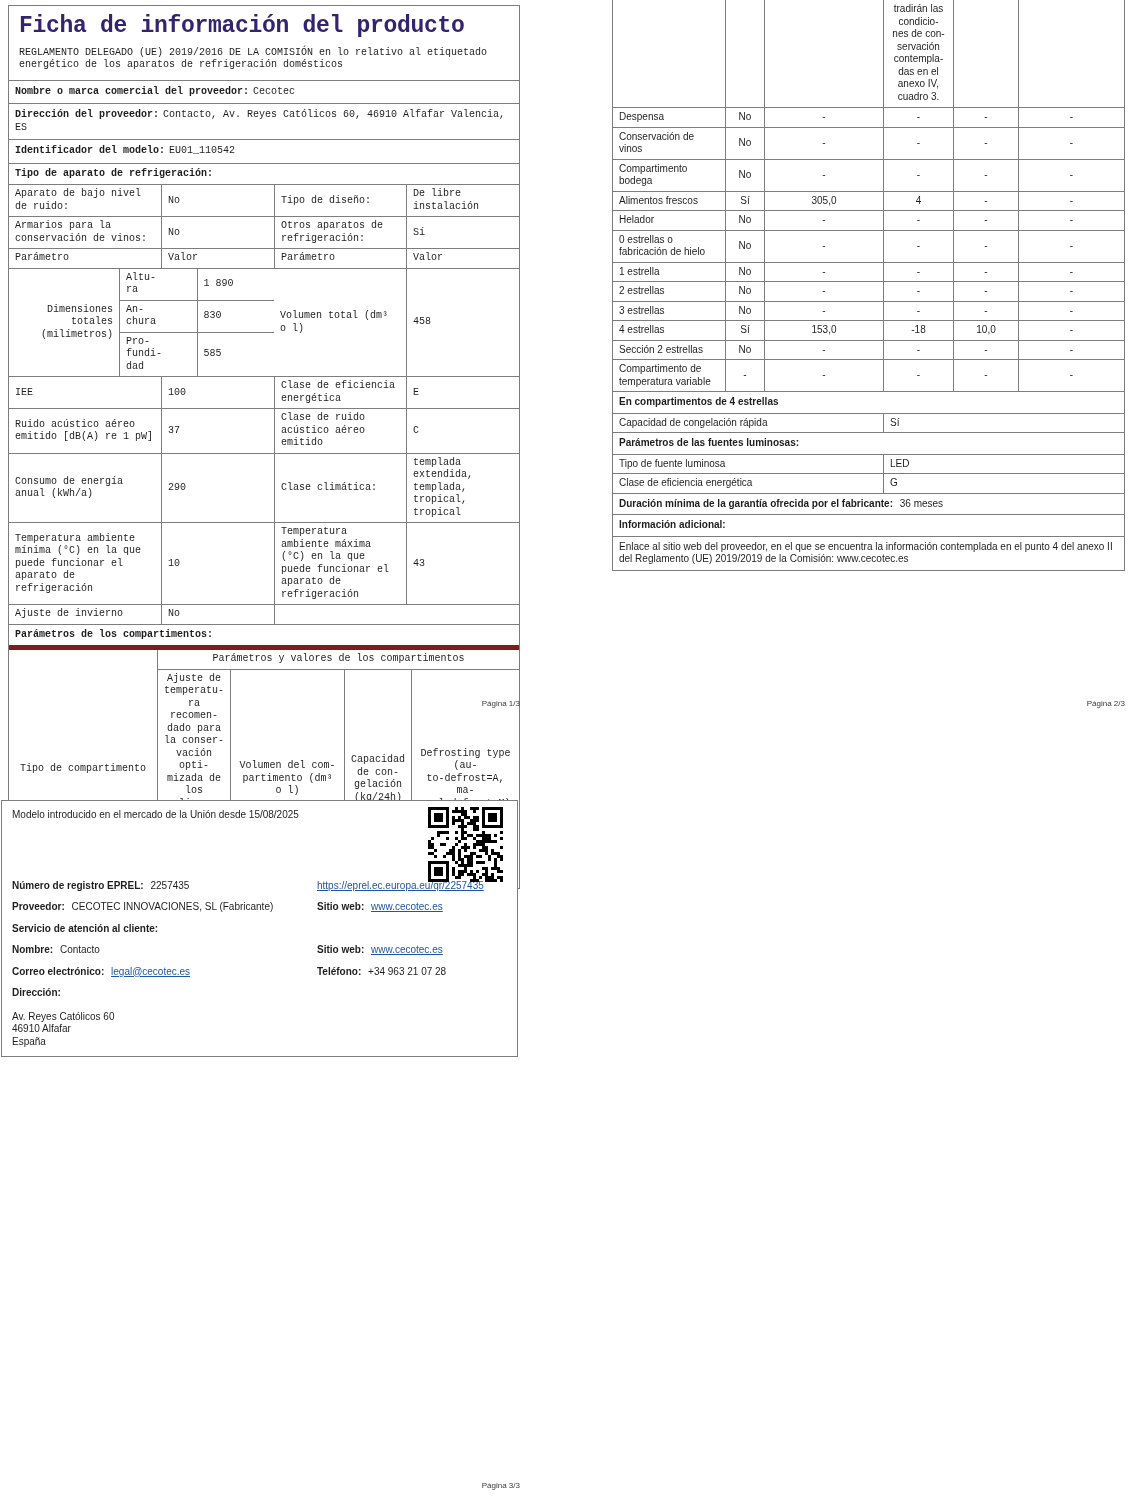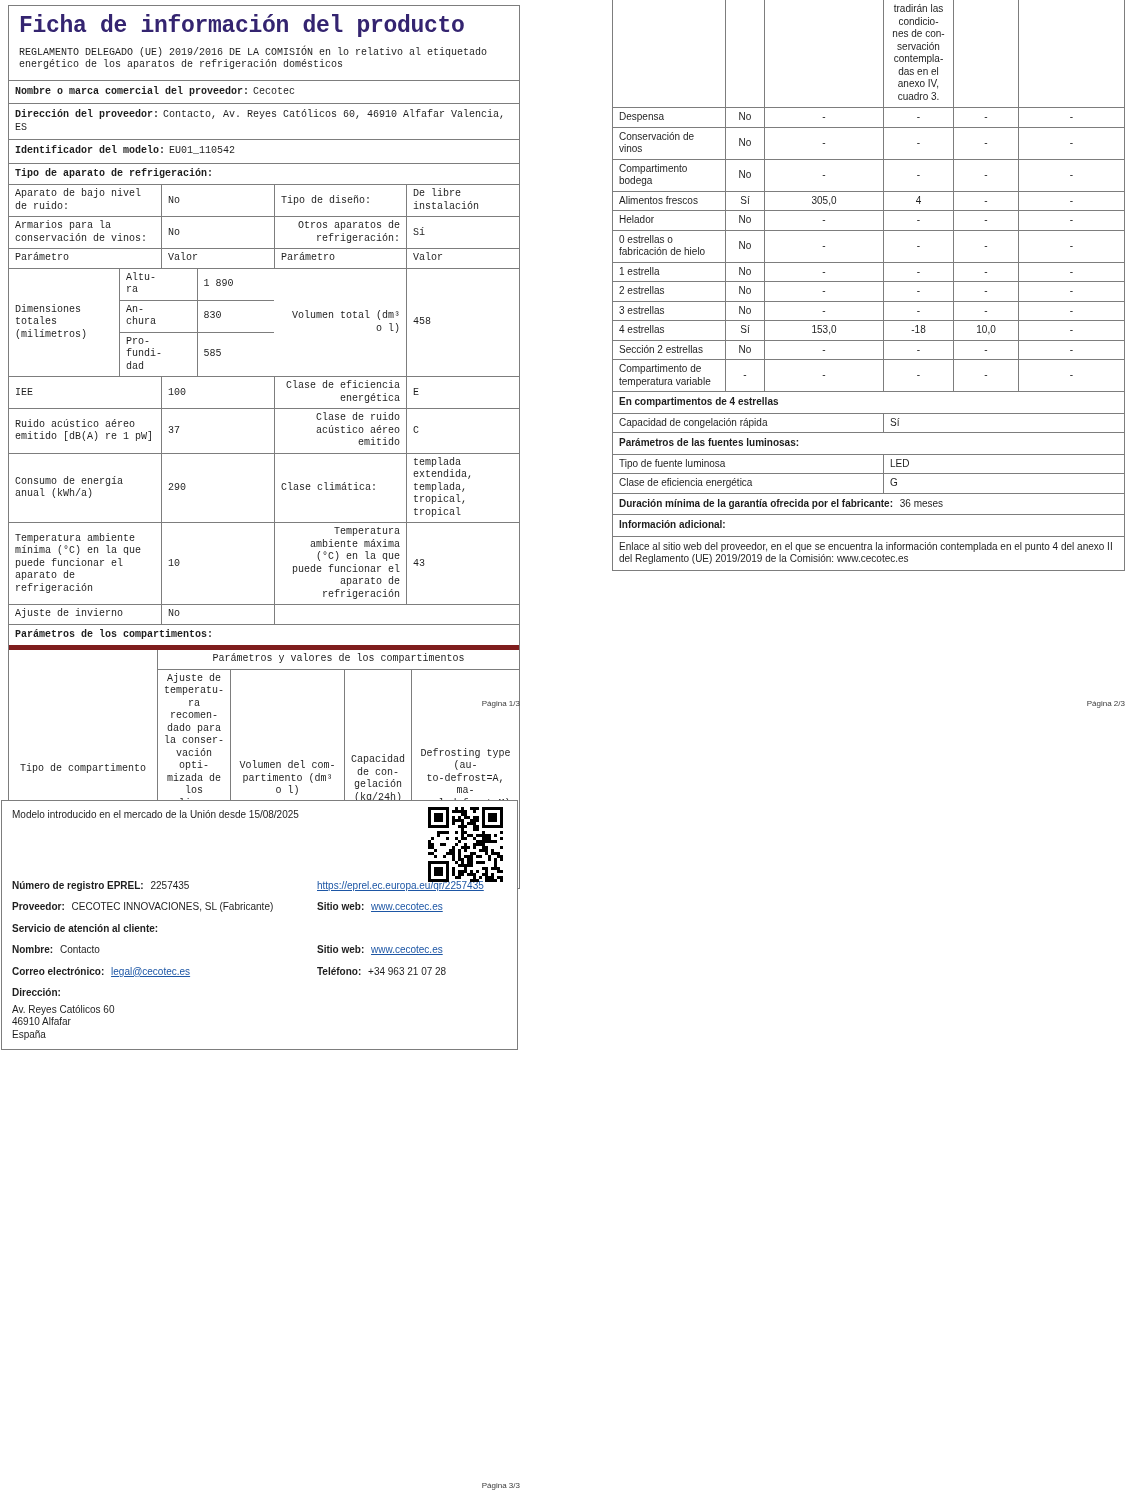--- a/index.html
+++ b/index.html
@@ -27,25 +27,25 @@
   .sec { font-weight:bold; padding:4px 6px; }
   .lblv .v { margin-left:4px; }
 
   
   .titleblock { padding:6px 10px 8px 10px; border-bottom:1px solid #7d7d7d; }
   .doc-title { color:#342470; font-size:23px; font-weight:bold; letter-spacing:-0.3px; }
   .doc-sub { margin-top:6px; font-size:10px; color:#1e1e1e; width:480px; }
   .inforow { padding:5px 6px; border-bottom:1px solid #7d7d7d; }
 
   
-  .w1 { flex:0 0 152px; } .w2 { flex:0 0 113px; } .w3 { flex:0 0 132px;text-align:right; } .w4 { flex:0 0 113px; }
+  .w1 { flex:0 0 152px; } .w2 { flex:0 0 113px; } .w3 { flex:0 0 132px; } .w4 { flex:0 0 113px; }
   .wrest { flex:1 1 auto; }
 
   
-  .dimleft { flex:0 0 110px; }
+  .dimleft { flex:0 0 110px;text-align:right; }
   .dimsub { flex:0 0 42px; }
   .dimval { flex:0 0 113px; }
   .dimstack { display:flex; flex-direction:column; flex:0 0 155px; }
   .dimstack .srow { display:flex; flex:1; border-bottom:1px solid #7d7d7d; }
   .dimstack .srow:last-child { border-bottom:none; }
   .dimstack .srow .c { flex:1; }
 
   
   .comp-right { flex:1; display:flex; flex-direction:column; border-left:1px solid #7d7d7d; }
   .comp-span { text-align:center; padding:3px 4px; border-bottom:1px solid #7d7d7d; }
@@ -65,21 +65,21 @@
   #f1 { left:8px; top:699px; width:512px; }
   #f2 { left:612px; top:699px; width:513px; }
   #f3 { left:8px; top:1481px; width:512px; }
 
   
   .qr { position:absolute; top:6px; right:14px; width:75px; height:75px; }
   .p3row { display:flex; margin-bottom:9px; }
   .p3left { width:305px; padding-right:8px; }
   .p3right { flex:1; }
   a.lnk { color:#1d56a5; text-decoration:underline; cursor:pointer; }
-  .addr { margin-top:4px; }
+  .addr { margin-top:11px; }
 </style>
 </head>
 <body>
 
 <div class="page tbl" id="page1">
   <div class="titleblock">
     <div class="doc-title">Ficha de información del producto</div>
     <div class="doc-sub">REGLAMENTO DELEGADO (UE) 2019/2016 DE LA COMISIÓN en lo relativo al etiquetado energético de los aparatos de refrigeración domésticos</div>
   </div>
 

